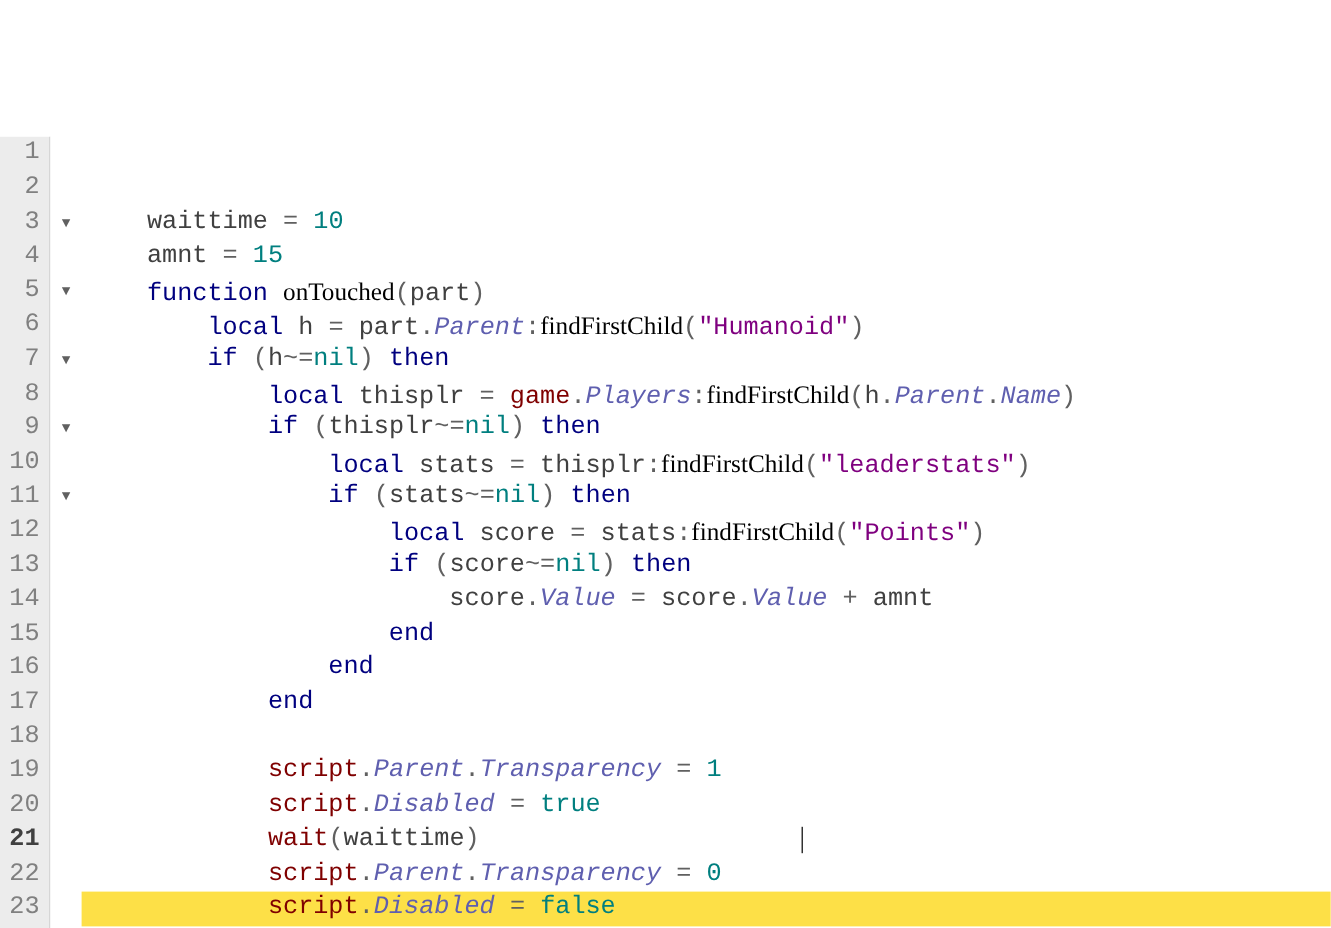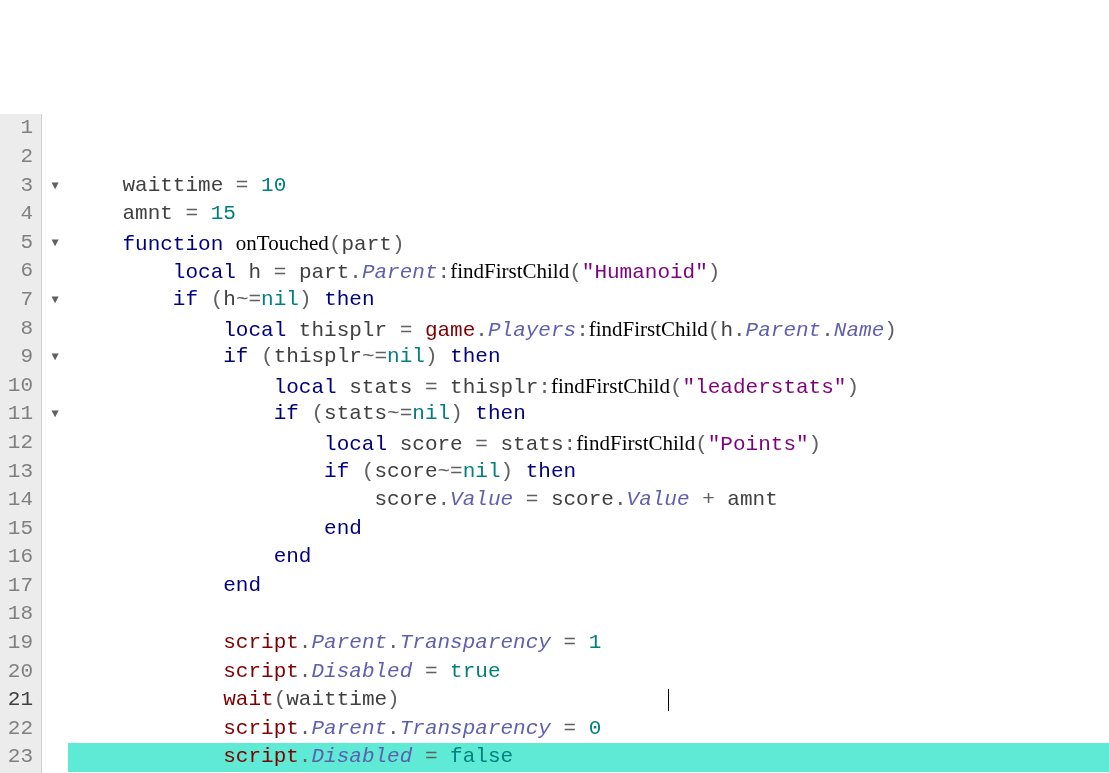--- a/index.html
+++ b/index.html
@@ -19,35 +19,35 @@
   .gutter {
     background: #ececec;
     color: #808080;
     text-align: right;
     padding: 0 8px 0 4px;
     user-select: none;
     border-right: 1px solid #d0d0d0;
     min-width: 42px;
   }
   .gutter .num { display: block; height: 28.6px; }
-  .gutter .bold { font-weight: normal; color: #404040; }
+  .gutter .bold { font-weight: bold; color: #404040; }
   .fold {
     width: 26px;
     background: #ffffff;
     color: #808080;
     user-select: none;
   }
   .fold .arrow { display: block; height: 28.6px; text-align: center; font-size: 12px; line-height: 28.6px; color: #606060; }
   .code {
     flex: 1;
     background: #ffffff;
     position: relative;
   }
   .line { height: 28.6px; padding-left: 4px; }
-  .line.active { background: #5eead4; }
+  .line.active { background: #fde047; }
   .cursor {
     position: absolute;
     width: 1px;
     height: 22px;
     background: #000;
     top: 575px;
     left: 600px;
   }
   
   .kw { color: #00007f; font-weight: normal; }      

